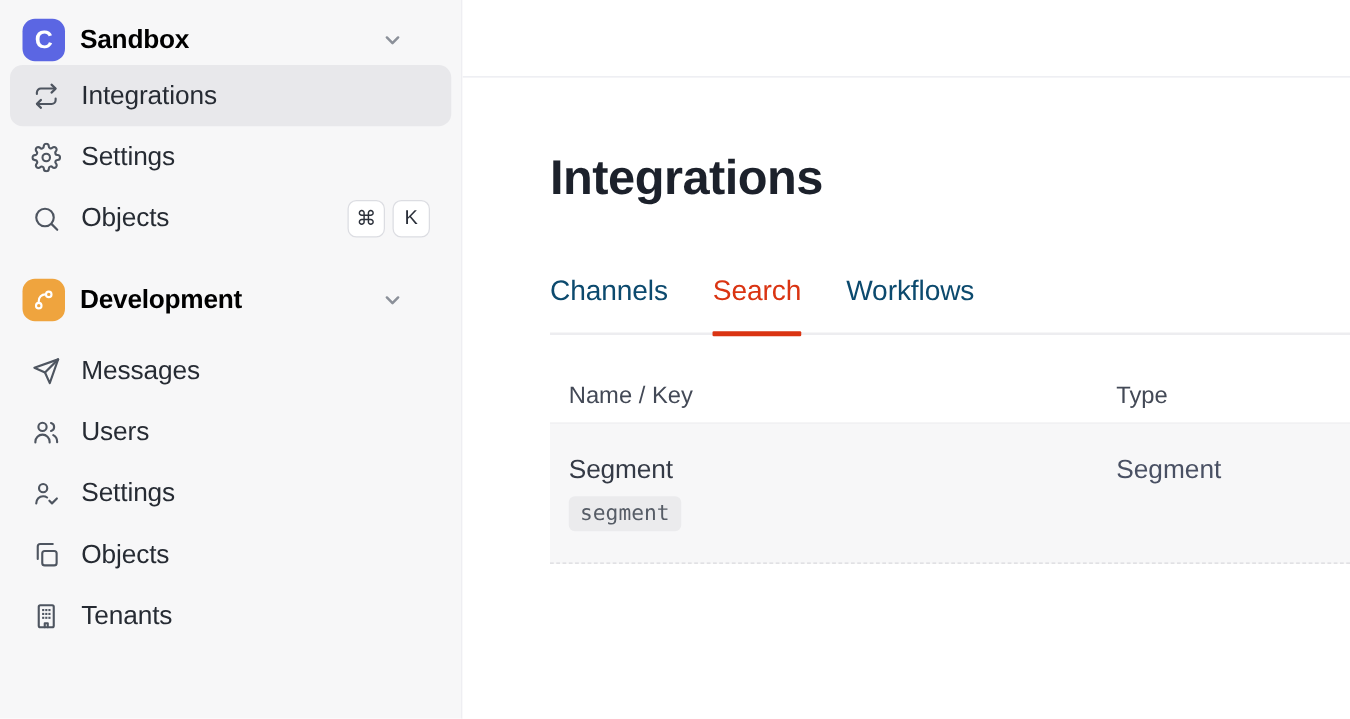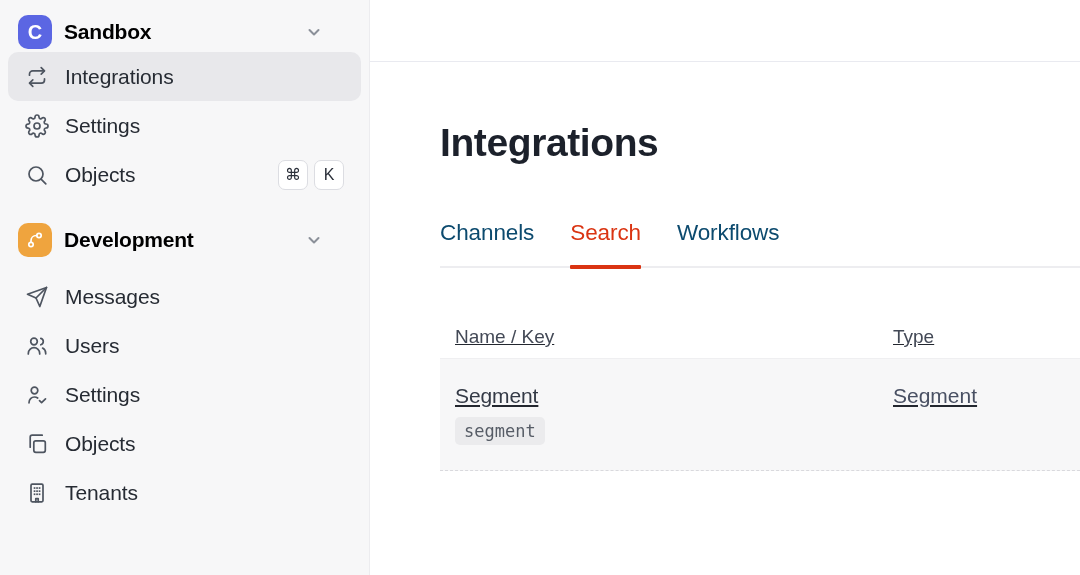--- a/index.html
+++ b/index.html
@@ -70,21 +70,21 @@
   .tab{
     position:relative;background:none;border:none;cursor:pointer;
     font-family:inherit;font-size:22.5px;line-height:27px;
     color:#0c4a6e;padding:0 0 20px 0;letter-spacing:-0.1px;
   }
   .tab.active{color:var(--accent);}
   .tab.active::after{
     content:"";position:absolute;left:0;right:0;bottom:-3px;height:4px;
     background:var(--accent);border-radius:1px;
   }
-  .tbl{margin-top:57px;text-decoration:underline;}
+  .tbl{margin-top:37px;}
   .tbl-head{display:flex;padding:0 0 9px 15px;}
   .tbl-head .col-name{width:438px;}
   .tbl-head .col{font-size:19px;line-height:24px;color:#434956;font-weight:500;}
   .tbl-row{
     display:flex;align-items:flex-start;
     background:var(--row-bg);
     border-top:1px solid #efeff1;
     border-bottom:1px dashed #d9d9dd;
     padding:25px 0 25px 15px;cursor:pointer;
   }

